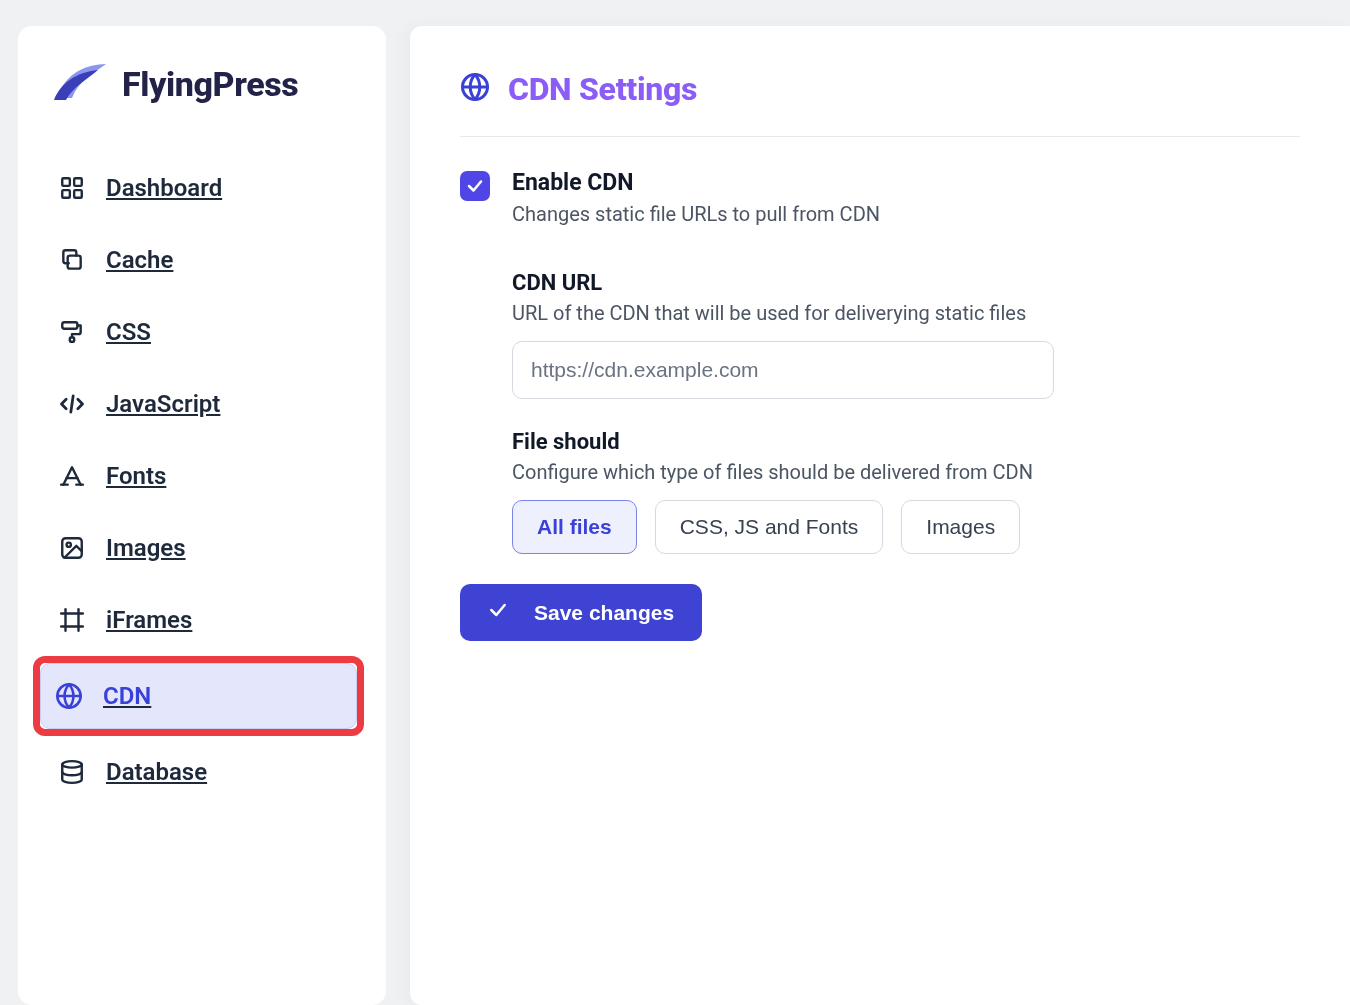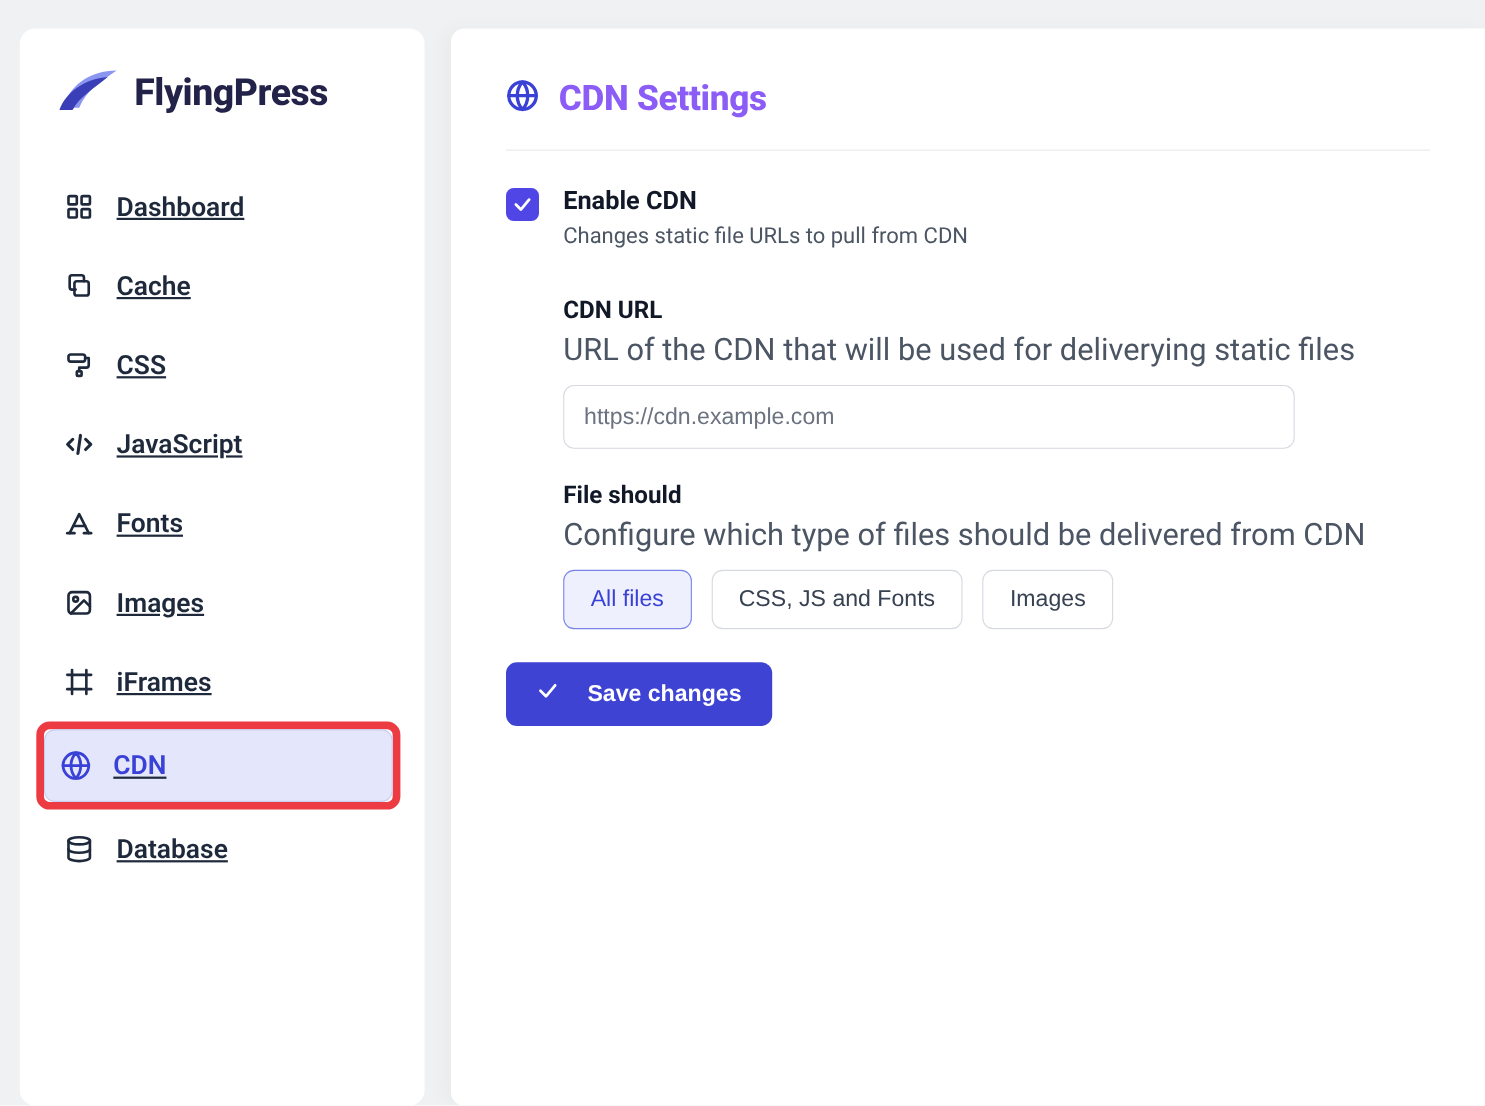--- a/index.html
+++ b/index.html
@@ -93,24 +93,24 @@
   .checkbox {
     width: 30px; height: 30px; background:#4f46e5; border-radius:7px;
     display:flex; align-items:center; justify-content:center;
     flex-shrink:0; margin-top:2px; cursor:pointer;
   }
   .setting-title { font-size: 23px; font-weight:700; color:#111827; margin-bottom:6px;}
   .setting-desc { font-size: 20px; color:#4b5563; }
 
   .subsection { margin-left: 52px; margin-bottom: 30px; }
   .sub-title { font-size: 22px; font-weight:700; color:#111827; margin-bottom:6px; }
-  .sub-desc { font-size: 28px; color:#4b5563; margin-bottom:16px; }
+  .sub-desc { font-size: 20px; color:#4b5563; margin-bottom:16px; }
 
   .text-input {
-    width: 665px; max-width:100%;
+    width: 542px; max-width:100%;
     font-size: 21px;
     padding: 16px 18px;
     border: 1px solid #d6d9e0;
     border-radius: 10px;
     color:#111827;
     outline:none;
   }
   .text-input::placeholder { color:#6b7280; }
 
   .pill-group { display:flex; gap:18px; }
@@ -121,21 +121,21 @@
     font-size: 21px;
     font-weight: 500;
     color:#374151;
     background:#fff;
     cursor:pointer;
   }
   .pill.selected {
     border-color:#7a84e8;
     background:#eef0fd;
     color:#3a41d6;
-    font-weight:400;
+    font-weight:700;
   }
 
   .save-btn {
     display:inline-flex; align-items:center; gap:26px;
     background:#3e43d3; color:#fff;
     border:none; border-radius:10px;
     padding: 16px 28px;
     font-size:21px; font-weight:700;
     cursor:pointer;
   }

